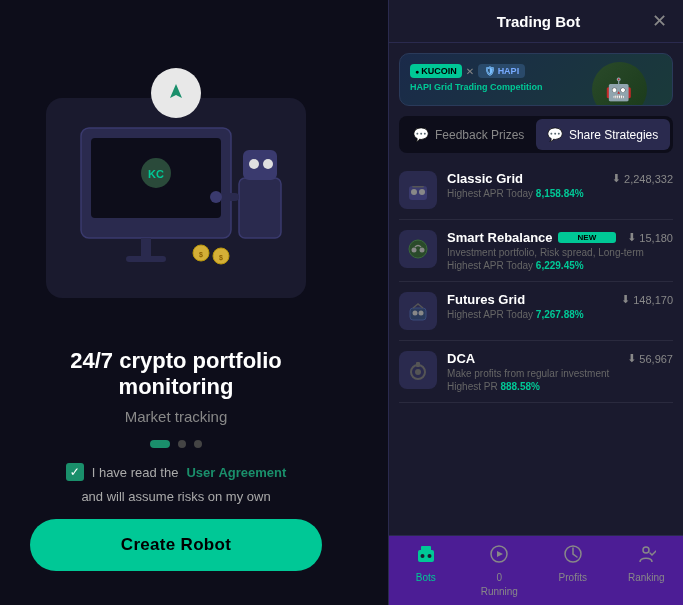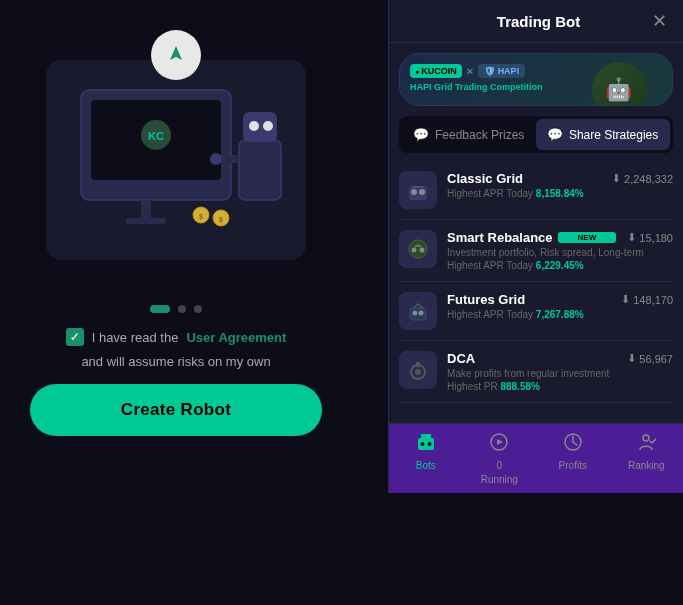--- a/index.html
+++ b/index.html
@@ -13,22 +13,22 @@
     }
 
     
     .left-panel {
       width: 370px;
       height: 605px;
       background: #0d0d1a;
       display: flex;
       flex-direction: column;
       align-items: center;
-      justify-content: flex-start;
-      padding: 20px 30px 45px;
+      justify-content: flex-end;
+      padding: 20px 30px 34px;
       position: relative;
     }
 
     .robot-illustration {
       width: 280px;
       height: 260px;
       margin-top: 10px;
       position: relative;
     }
 
@@ -139,21 +139,21 @@
       color: #000;
       font-size: 17px;
       font-weight: 700;
       cursor: pointer;
       letter-spacing: 0.3px;
     }
 
     
     .right-panel {
       width: 313px;
-      height: 493px;
+      height: 605px;
       background: #1a1a2e;
       display: flex;
       flex-direction: column;
       border-left: 1px solid #2a2a4e;
       margin-left: 36px;
     }
 
     .modal-header {
       display: flex;
       align-items: center;
@@ -173,21 +173,21 @@
       color: #888;
       font-size: 18px;
       cursor: pointer;
       line-height: 1;
     }
 
     
     .banner {
       margin: 10px;
       background: linear-gradient(135deg, #1a2a4a 0%, #1a3a3a 100%);
-      border-radius: 20px;
+      border-radius: 10px;
       padding: 10px;
       position: relative;
       overflow: hidden;
       border: 1px solid #2a3a5a;
     }
 
     .banner-logos {
       display: flex;
       align-items: center;
       gap: 4px;
@@ -462,20 +462,24 @@
         <circle cx="155" cy="89" r="6" fill="#3a3a6e"></circle>
 
         <circle cx="140" cy="145" r="8" fill="#d4af37" stroke="#b8960c" stroke-width="1"></circle>
         <text x="140" y="149" text-anchor="middle" fill="#8a6000" font-size="7" font-weight="bold">$</text>
         <circle cx="160" cy="148" r="8" fill="#d4af37" stroke="#b8960c" stroke-width="1"></circle>
         <text x="160" y="152" text-anchor="middle" fill="#8a6000" font-size="7" font-weight="bold">$</text>
       </svg>
     </div>
   </div>
 
+  <div class="text-section">
+    <div class="main-text">24/7 crypto portfolio monitoring</div>
+    <div class="sub-text">Market tracking</div>
+  </div>
 
   <div class="dots">
     <div class="dot active"></div>
     <div class="dot"></div>
     <div class="dot"></div>
   </div>
 
   <div class="checkbox-section">
     <div class="checkbox">✓</div>
     <span>I have read the</span>

